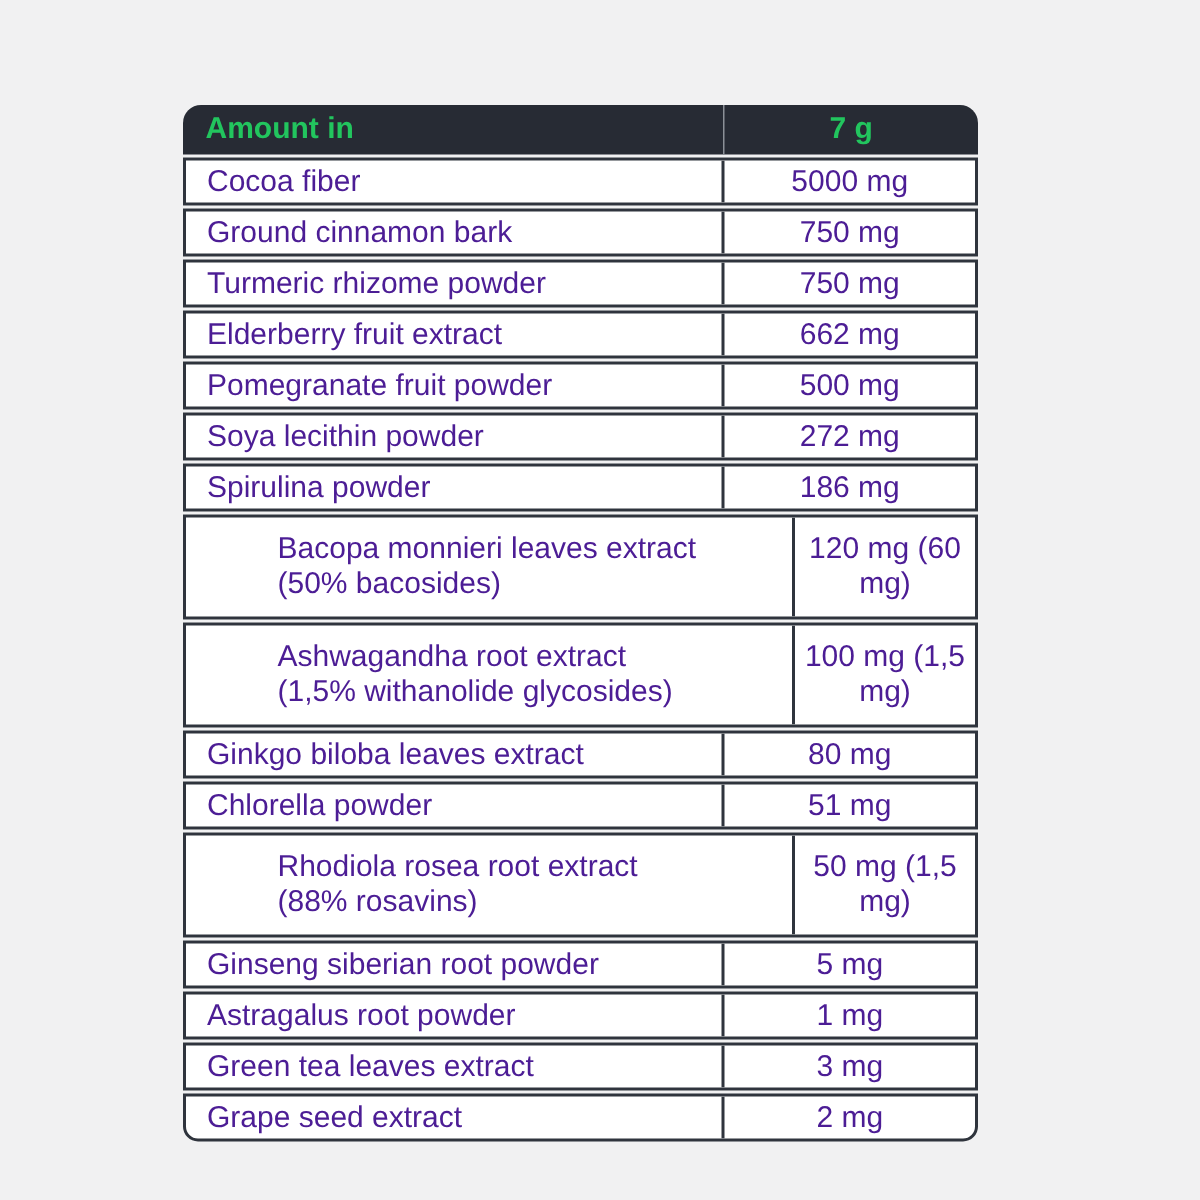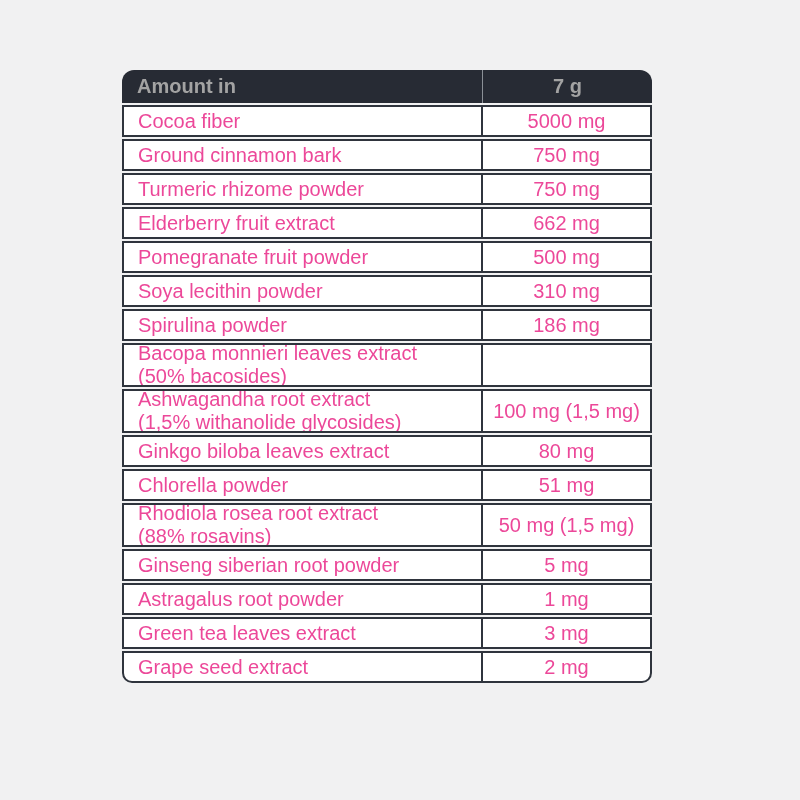--- a/index.html
+++ b/index.html
@@ -21,21 +21,21 @@
     display: flex;
     flex-direction: column;
     gap: 2px;
   }
   .header-row {
     height: 33px;
     background: #272b34;
     border-radius: 12px 12px 0 0;
     display: flex;
     align-items: stretch;
-    color: #a3a3a3;
+    color: #22c55e;
     font-weight: bold;
     font-size: 20px;
   }
   .header-cell-name {
     flex: 0 0 361px;
     display: flex;
     align-items: center;
     padding-left: 15px;
     border-right: 1px solid #8b9097;
   }
@@ -45,24 +45,24 @@
     align-items: center;
     justify-content: center;
   }
   .row {
     background: #ffffff;
     border: 2px solid #2f343d;
     display: flex;
     align-items: stretch;
     height: 32px;
     overflow: hidden;
-    color: #ec4899;
+    color: #4c1d95;
     font-size: 20px;
   }
-  .row.two-line { height: 44px; }
+  .row.two-line { height: 70px; padding-left: 47px; }
   .row:last-child { border-radius: 0 0 10px 10px; }
   .cell-name {
     flex: 0 0 359px;
     border-right: 2px solid #2f343d;
     display: flex;
     flex-direction: column;
     justify-content: center;
     padding-left: 14px;
     line-height: 23px;
   }
@@ -123,36 +123,37 @@
 
     </div>
     <div class="cell-amount">500 mg</div>
   </div>
 
   <div class="row">
     <div class="cell-name">
       <span>Soya lecithin powder</span>
 
     </div>
-    <div class="cell-amount">310 mg</div>
+    <div class="cell-amount">272 mg</div>
   </div>
 
   <div class="row">
     <div class="cell-name">
       <span>Spirulina powder</span>
 
     </div>
     <div class="cell-amount">186 mg</div>
   </div>
 
   <div class="row two-line">
     <div class="cell-name">
       <span>Bacopa monnieri leaves extract</span>
       <span class="name2">(50% bacosides)</span>
     </div>
+    <div class="cell-amount">120 mg (60 mg)</div>
   </div>
 
   <div class="row two-line">
     <div class="cell-name">
       <span>Ashwagandha root extract</span>
       <span class="name2">(1,5% withanolide glycosides)</span>
     </div>
     <div class="cell-amount">100 mg (1,5 mg)</div>
   </div>
 

